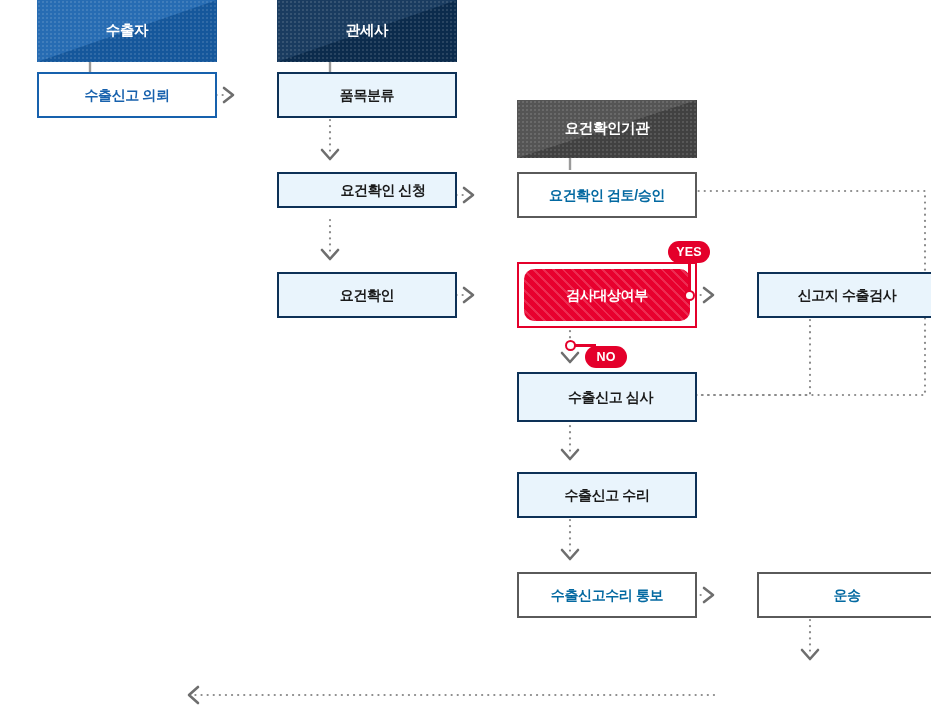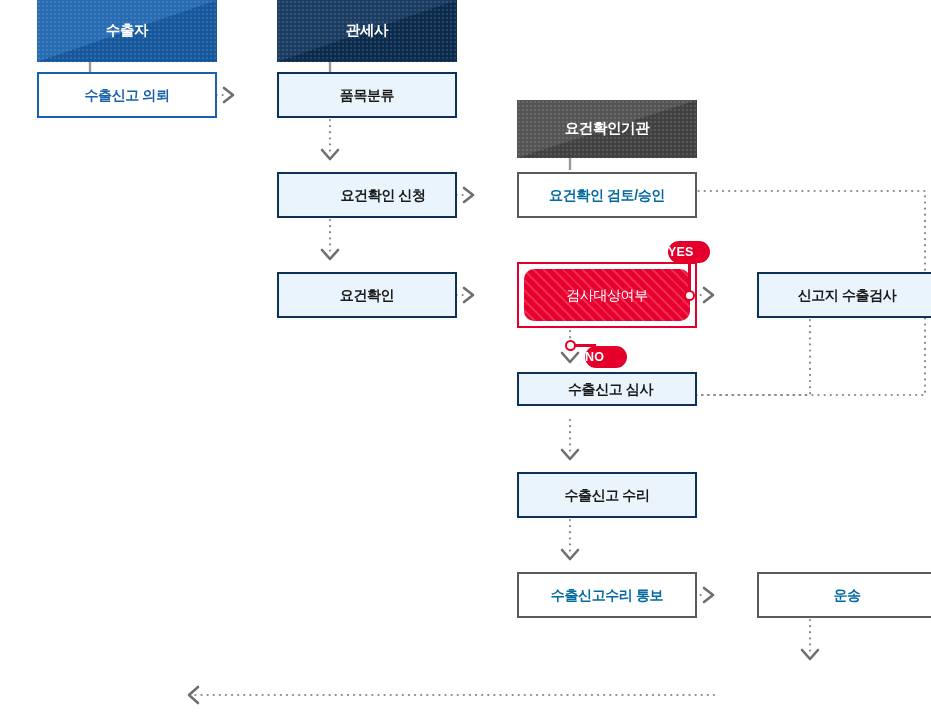--- a/index.html
+++ b/index.html
@@ -82,33 +82,33 @@
     width:100%;height:100%;
     display:flex;align-items:center;justify-content:center;
     background-color:#e8002e;
     background-image:repeating-linear-gradient(
         45deg,
         rgba(255,255,255,.17) 0px,
         rgba(255,255,255,.17) 2px,
         rgba(255,255,255,0) 2px,
         rgba(255,255,255,0) 7px);
     color:#ffffff;
-    font-weight:400;
+    font-weight:700;
     font-size:14px;
     letter-spacing:-0.4px;
     border-radius:10px;
   }
 
   
   .pill{
     position:absolute;
     background:#e4002b;color:#ffffff;
     font-size:12.5px;font-weight:700;
     border-radius:11px;
-    display:flex;align-items:center;justify-content:flex-start;
+    display:flex;align-items:center;justify-content:center;
     letter-spacing:.2px;
     z-index:6;
   }
 
   
   .ring{
     position:absolute;
     box-sizing:border-box;
     width:11px;height:11px;border-radius:50%;
     background:#ffffff;border:2.5px solid #e4002b;
@@ -197,41 +197,41 @@
   </div>
 
   <div class="node box-blue-outline" style="left:0px;top:72px;width:180px;height:46px;">
     <span>수출신고 의뢰</span>
   </div>
 
   <div class="node box-navy-light" style="left:240px;top:72px;width:180px;height:46px;">
     <span>품목분류</span>
   </div>
 
-  <div class="node box-navy-light" style="left:240px;top:172px;width:180px;height:46px;padding-left:32px;">
+  <div class="node box-navy-light" style="left:240px;top:172px;width:180px;height:36px;padding-left:32px;">
     <span>요건확인 신청</span>
   </div>
 
   <div class="node box-gray-white" style="left:480px;top:172px;width:180px;height:46px;">
     <span>요건확인 검토/승인</span>
   </div>
 
   <div class="node box-navy-light" style="left:240px;top:272px;width:180px;height:46px;">
     <span>요건확인</span>
   </div>
 
   <div class="node box-decision" style="left:480px;top:262px;width:180px;height:66px;">
     <span class="inner">검사대상여부</span>
   </div>
 
   <div class="node box-navy-light" style="left:720px;top:272px;width:180px;height:46px;">
     <span>신고지 수출검사</span>
   </div>
 
-  <div class="node box-navy-light" style="left:480px;top:372px;width:180px;height:34px;padding-left:7px;">
+  <div class="node box-navy-light" style="left:480px;top:372px;width:180px;height:50px;padding-left:7px;">
     <span>수출신고 심사</span>
   </div>
 
   <div class="node box-navy-light" style="left:480px;top:472px;width:180px;height:46px;">
     <span>수출신고 수리</span>
   </div>
 
   <div class="node box-gray-white" style="left:480px;top:572px;width:180px;height:46px;">
     <span>수출신고수리 통보</span>
   </div>

